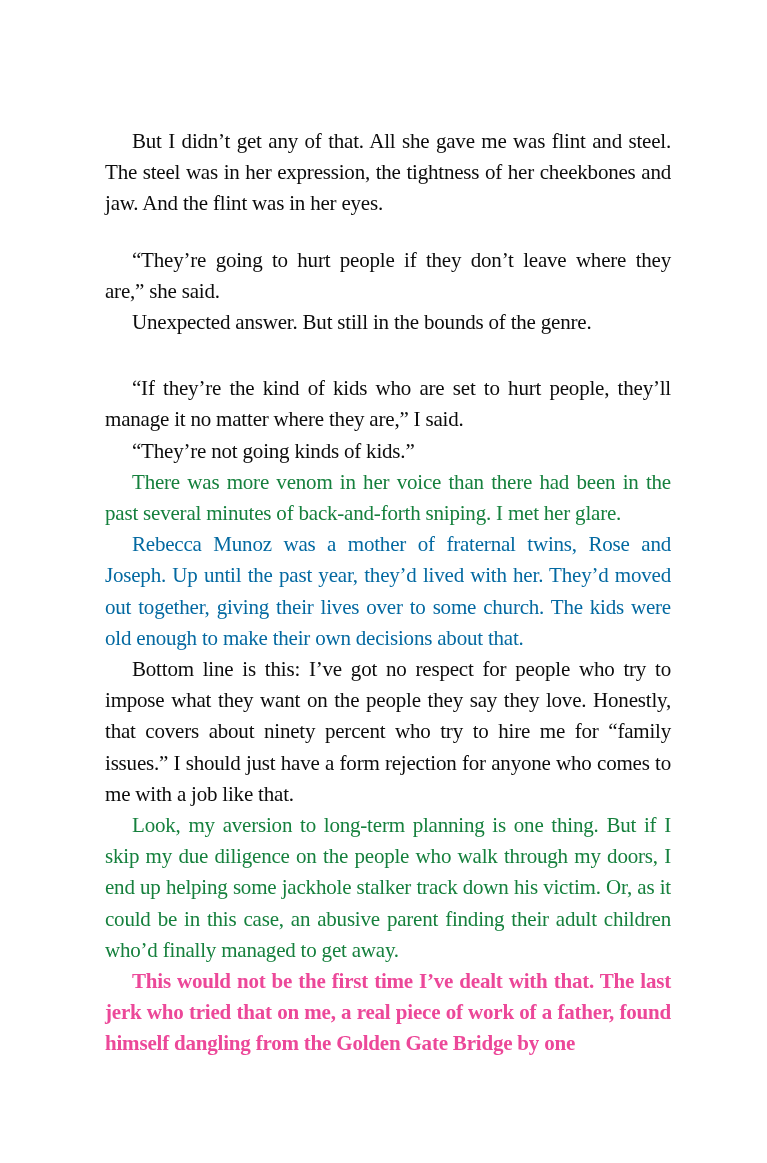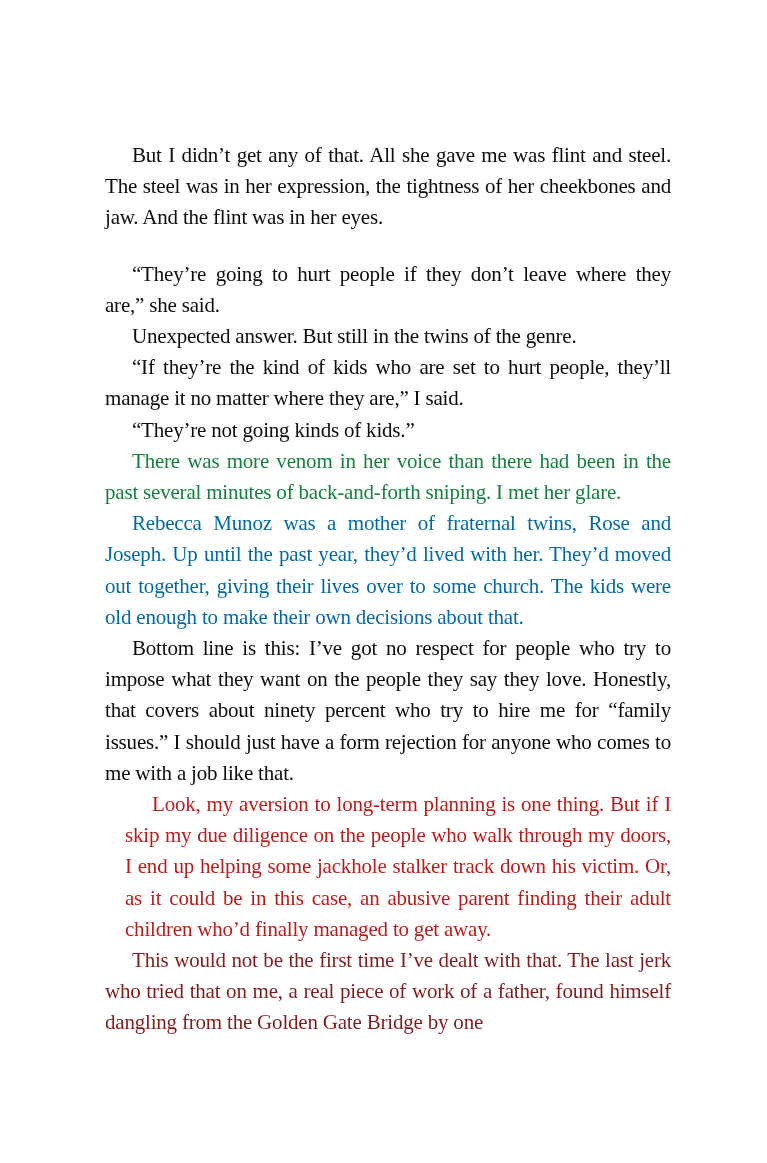--- a/index.html
+++ b/index.html
@@ -15,21 +15,21 @@
   .page {
     position: relative;
     width: 767px;
     height: 1163px;
     background: #ffffff;
     overflow: hidden;
   }
   .text-block {
     position: absolute;
     left: 105px;
-    top: 140px;
+    top: 126px;
     width: 566px;
   }
   .para {
     margin: 0;
     padding: 0;
     font-family: "Liberation Serif", "DejaVu Serif", serif;
     font-size: 21px;
     line-height: 31.2px;
     letter-spacing: -0.2px;
     color: #0c0c0c;
@@ -39,22 +39,22 @@
   .italic {
   }
 </style>
 </head>
 <body>
 
 <div class="page" style="background: rgb(255, 255, 255);">
   <div class="text-block">
       <p class="para" style="color: rgb(12, 12, 12);"><span class="">But I didn’t get any of that. All she gave me was flint and steel. The steel was in her expression, the tightness of her cheekbones and jaw. And the flint was in her eyes.</span></p>
       <p class="para" style="color: rgb(12, 12, 12); margin-top: 25px;"><span class="">“They’re going to hurt people if they don’t leave where they are,” she said.</span></p>
-      <p class="para" style="color: rgb(12, 12, 12);"><span class="">Unexpected answer. But still in the twins of the genre.</span></p>
-      <p class="para" style="color: rgb(12, 12, 12);"><span class="">“If they’re the kind of kids who are set to hurt people, they’ll manage it no matter where they are,” I said.</span></p>
+      <p class="para" style="color: rgb(12, 12, 12);"><span class="">Unexpected answer. But still in the bounds of the genre.</span></p>
+      <p class="para" style="color: rgb(12, 12, 12); margin-top: 35px;"><span class="">“If they’re the kind of kids who are set to hurt people, they’ll manage it no matter where they are,” I said.</span></p>
       <p class="para" style="color: rgb(12, 12, 12);"><span class="">“They’re </span><span class="italic">not</span><span class=""> going kinds of kids.”</span></p>
       <p class="para" style="color: #15803d;"><span class="">There was more venom in her voice than there had been in the past several minutes of back-and-forth sniping. I met her glare.</span></p>
       <p class="para" style="color: #0369a1;"><span class="">Rebecca Munoz was a mother of fraternal twins, Rose and Joseph. Up until the past year, they’d lived with her. They’d moved out together, giving their lives over to some church. The kids were old enough to make their own decisions about that.</span></p>
       <p class="para" style="color: rgb(12, 12, 12);"><span class="">Bottom line is this: I’ve got no respect for people who try to impose what </span><span class="italic">they</span><span class=""> want on the people they say they love. Honestly, that covers about ninety percent who try to hire me for “family issues.” I should just have a form rejection for anyone who comes to me with a job like that.</span></p>
-      <p class="para" style="color: #b91c1c; margin-left: 20px;"><span class="">Look, my aversion to long-term planning is one thing. But if I skip my due diligence on the people who walk through my doors, I end up helping some jackhole stalker track down his victim. Or, as it could be in this case, an abusive parent finding their adult children who’d finally managed to get away.</span></p>
-      <p class="para" style="color: #7f1d1d;"><span class="">This would not be the first time I’ve dealt with that. The last jerk who tried that on me, a real piece of work of a father, found himself dangling from the Golden Gate Bridge by one</span></p>
+      <p class="para" style="color: #15803d;"><span class="">Look, my aversion to long-term planning is one thing. But if I skip my due diligence on the people who walk through my doors, I end up helping some jackhole stalker track down his victim. Or, as it could be in this case, an abusive parent finding their adult children who’d finally managed to get away.</span></p>
+      <p class="para" style="color: #ec4899; font-weight: bold;"><span class="">This would not be the first time I’ve dealt with that. The last jerk who tried that on me, a real piece of work of a father, found himself dangling from the Golden Gate Bridge by one</span></p>
     </div>
 </div>
 
 </body></html>

